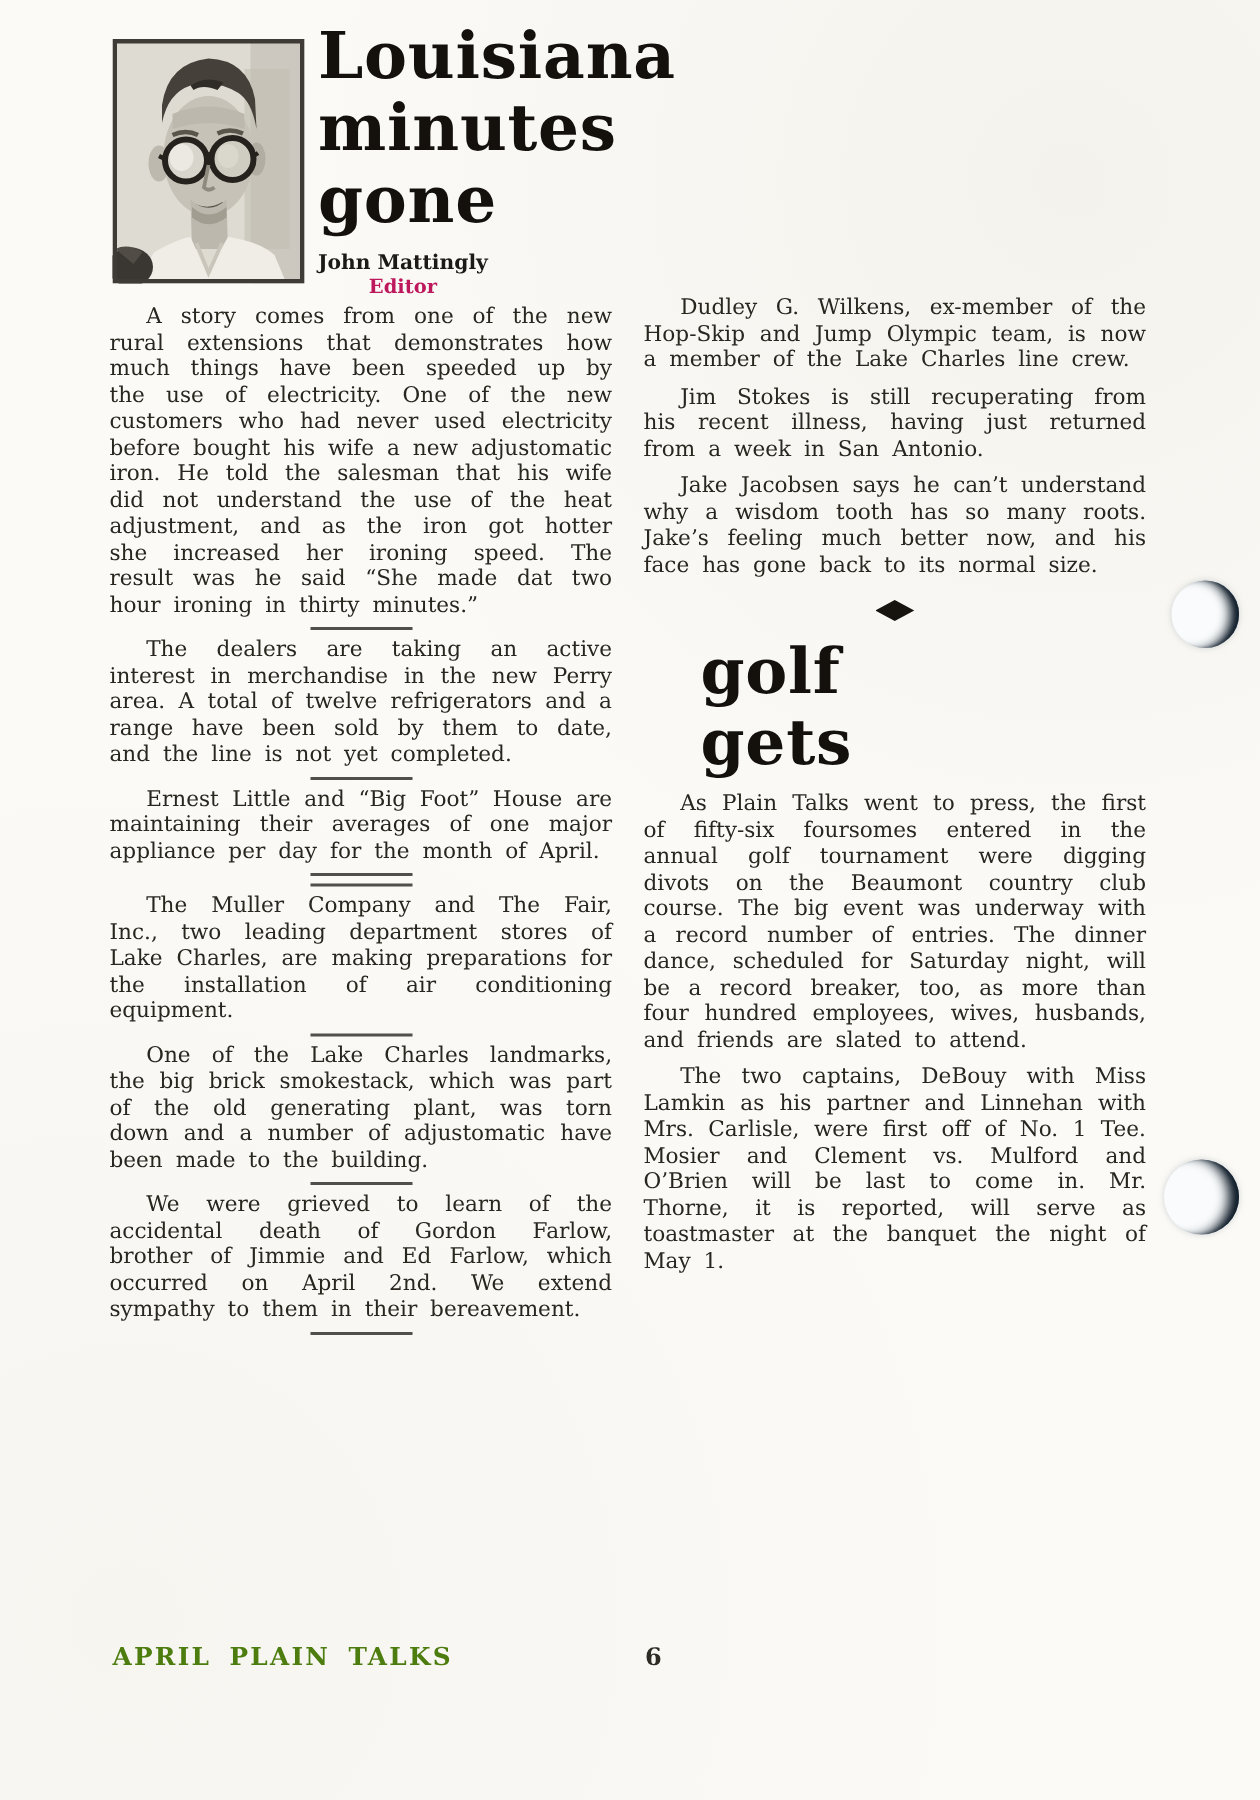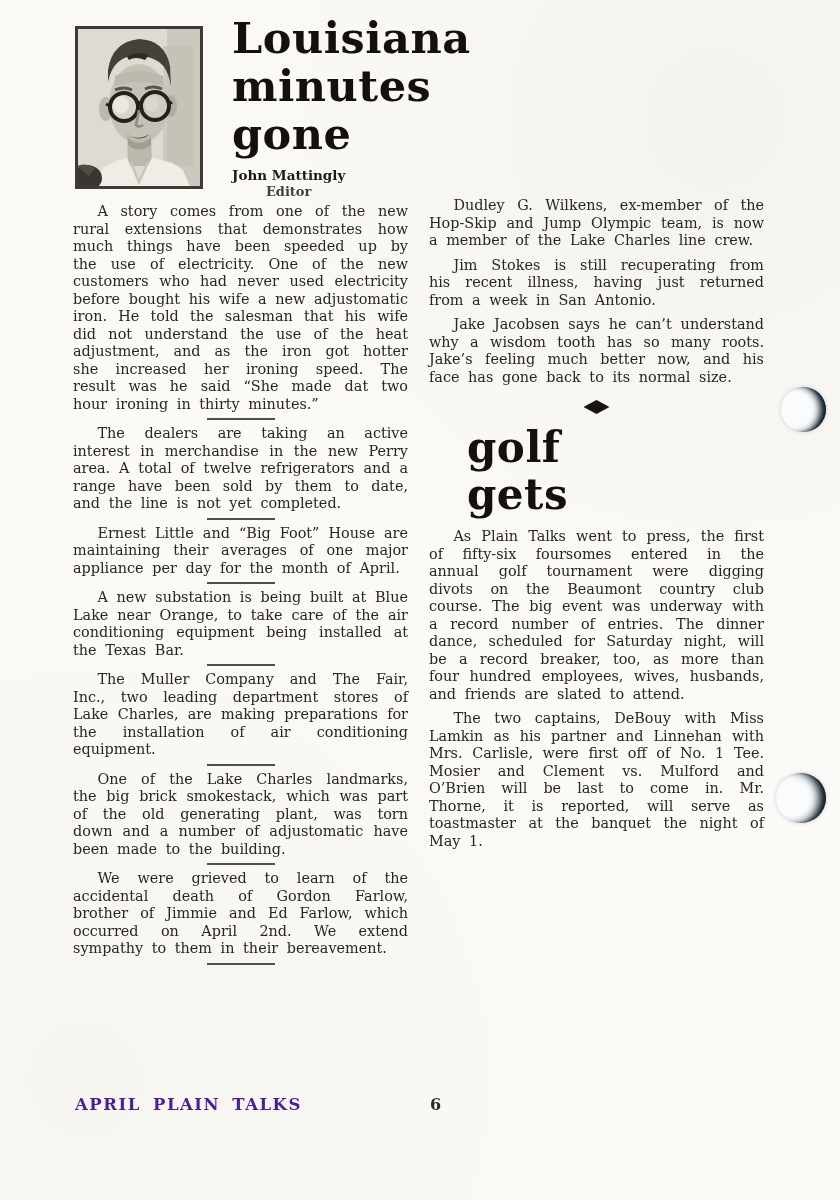--- a/index.html
+++ b/index.html
@@ -14,28 +14,28 @@
   .page-surface {
     position:absolute; inset:0;
     background:
       radial-gradient(circle at 85% 10%, rgba(230,228,220,0.35), rgba(0,0,0,0) 40%),
       radial-gradient(circle at 10% 90%, rgba(235,233,226,0.3), rgba(0,0,0,0) 45%),
       #fbfaf6;
   }
   .photo {
     position:absolute; left:75px; top:26px; width:128px; height:163px;
   }
-  .masthead { position:absolute; left:212px; top:14px;margin-left:20px; }
+  .masthead { position:absolute; left:212px; top:14px; }
   .title-line {
     font-family:"DejaVu Serif", serif; font-weight:bold;
     font-size:43px; line-height:48px; color:#14110d; letter-spacing:0.5px;
   }
   .editor { margin-top:9px; display:inline-block; text-align:center; }
   .editor-name { font-size:13.5px; font-weight:bold; color:#1d1a15; }
-  .editor-title { font-size:13px; font-weight:bold; color:#404040; margin-top:1px; }
+  .editor-title { font-size:13px; font-weight:bold; color:#be185d; margin-top:1px; }
 
   .col {
     position:absolute; width:335px;
     text-align:justify;
     font-size:14.4px; line-height:17.5px;
     word-spacing:0.28em;
     color:#29261f;
   }
   .col p { margin:0; text-indent:1.7em; }
   .col-left  { left:73px;  top:203px; }
@@ -52,21 +52,21 @@
     margin:14px auto 10px auto;
     clip-path:polygon(50% 0, 100% 50%, 50% 100%, 0 50%);
   }
 
   .golf-heading { margin:0 0 10px 0; }
   .golf-heading .title-line { font-size:42px; line-height:47px;margin-left:38px; }
 
   .footer-pub {
     position:absolute; left:75px; top:1095px;
     font-size:16.5px; font-weight:bold; letter-spacing:1.5px; word-spacing:5px;
-    color:#4c1d95;
+    color:#4d7c0f;
   }
   .footer-page {
     position:absolute; left:430px; top:1095px;
     font-size:16px; font-weight:bold; color:#2e2b25;
   }
 
   .hole { position:absolute; border-radius:50%; background:#f9fbfc; }
   .hole-1 {
     left:781px; top:387px; width:45px; height:45px;
     box-shadow: inset -9px 0 7px -3px #14202c, inset -3px 0 3px -1px #31475a, 0 0 4px rgba(180,185,190,0.6);
@@ -134,21 +134,20 @@
   </div>
 </div>
 
 <div class="col col-left">
   <p>A story comes from one of the new rural extensions that demonstrates how much things have been speeded up by the use of electricity. One of the new customers who had never used electricity before bought his wife a new adjustomatic iron. He told the salesman that his wife did not understand the use of the heat adjustment, and as the iron got hotter she increased her ironing speed. The result was he said “She made dat two hour ironing in thirty minutes.”</p>
   <div class="rule"></div>
   <p>The dealers are taking an active interest in merchandise in the new Perry area. A total of twelve refrigerators and a range have been sold by them to date, and the line is not yet completed.</p>
   <div class="rule"></div>
   <p>Ernest Little and “Big Foot” House are maintaining their averages of one major appliance per day for the month of April.</p>
   <div class="rule"></div>
-  <p>A new substation is being built at Blue Lake near Orange, to take care of the air conditioning equipment being installed at the Texas Bar.</p>
   <div class="rule"></div>
   <p>The Muller Company and The Fair, Inc., two leading department stores of Lake Charles, are making preparations for the installation of air conditioning equipment.</p>
   <div class="rule"></div>
   <p>One of the Lake Charles landmarks, the big brick smokestack, which was part of the old generating plant, was torn down and a number of adjustomatic have been made to the building.</p>
   <div class="rule"></div>
   <p>We were grieved to learn of the accidental death of Gordon Farlow, brother of Jimmie and Ed Farlow, which occurred on April 2nd. We extend sympathy to them in their bereavement.</p>
   <div class="rule"></div>
 </div>
 
 <div class="col col-right">

